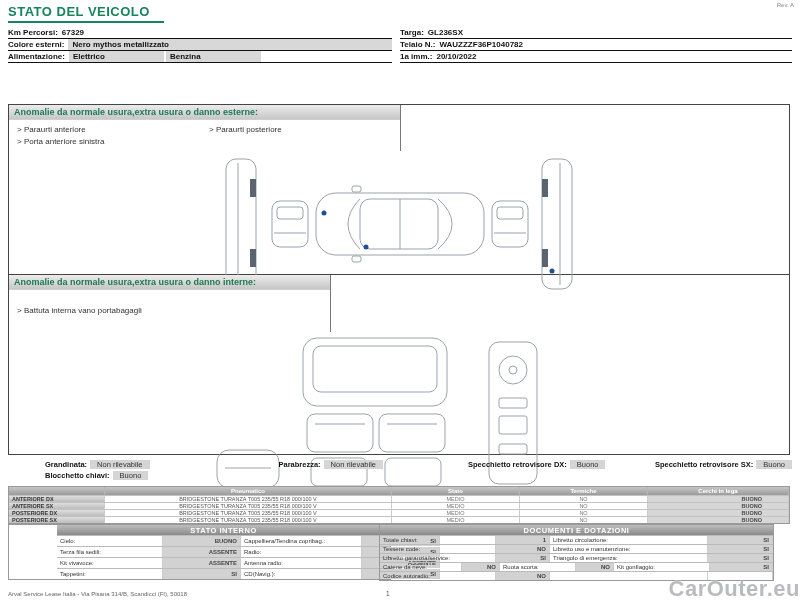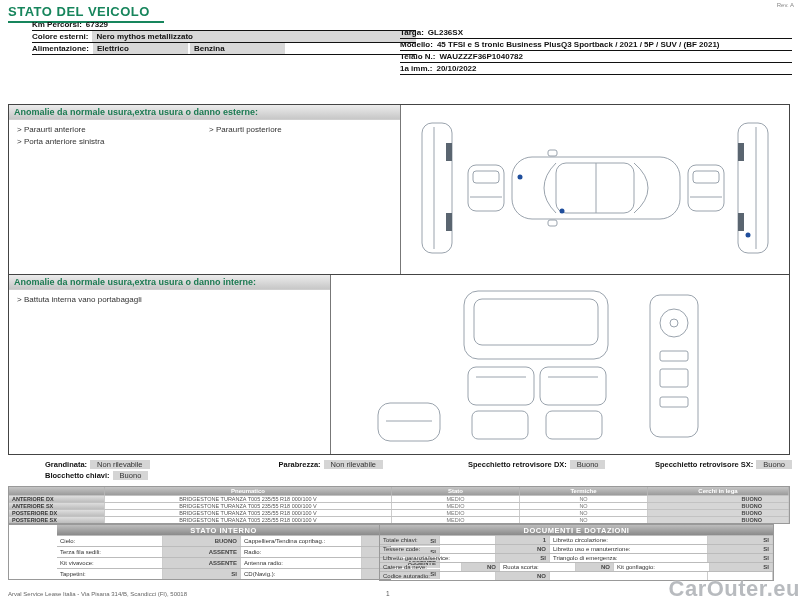--- a/index.html
+++ b/index.html
@@ -4,41 +4,41 @@
 <style>
   * { margin:0; padding:0; box-sizing:border-box; }
   html,body { width:800px; height:600px; background:#fff; font-family:"Liberation Sans", sans-serif; }
   .page { position:relative; width:800px; height:600px; background:#ffffff; overflow:hidden; }
 
   
   .title { position:absolute; left:8px; top:4px; font-size:13px; font-weight:bold; color:#17855c; letter-spacing:.5px; border-bottom:2px solid #17855c; padding-bottom:2px; padding-right:14px; }
   .rev { position:absolute; right:6px; top:2px; font-size:6px; color:#888; }
 
   
-  .info-left { position:absolute; left:8px; top:19px; width:384px;margin-left:24px; }
+  .info-left { position:absolute; left:8px; top:27px; width:384px; }
   .info-right { position:absolute; left:400px; top:27px; width:392px; }
   .frow { display:flex; align-items:center; min-height:12px; border-bottom:1px solid #111; font-size:8px; font-weight:bold; color:#111; }
   .frow .lbl { white-space:nowrap; margin-right:4px; }
   .frow .val { color:#111; }
   .chip { background:#d8d8d8; padding:1px 4px; }
   .grow { flex:1; }
   .fuelchip { width:95px; margin-right:2px; text-align:left; }
   .wrapval { line-height:1.25; }
 
   
   .main-box { position:absolute; left:8px; top:104px; width:782px; height:351px; border:1px solid #444; }
-  .section { display:flex; }
+  .section { display:flex;flex-direction:column; }
   .section.ext { height:170px; border-bottom:1px solid #444; }
   .section.int { height:179px; }
   .sec-text { border-right:1px solid #777; display:flex; flex-direction:column; }
   .ext-text { width:392px; }
   .int-text { width:322px; }
   .sec-head { background:linear-gradient(180deg,#ececec,#c7c7c7); color:#1c7a52; font-weight:bold; font-size:9px; padding:2px 5px; border-bottom:1px solid #cfcfcf; }
   .ext-items { padding:5px 8px; display:grid; grid-template-columns:192px 1fr; row-gap:3px; font-size:8px; color:#333; }
-  .int-items { padding:5px 8px; width:165px; font-size:8px; color:#333; line-height:1.3; }
+  .int-items { padding:16px 8px; width:165px; font-size:8px; color:#333; line-height:1.3; }
   .sec-diagram { flex:1; display:flex; align-items:center; justify-content:center; }
 
   
   .conditions { position:absolute; left:8px; top:459px; width:784px; font-size:7.5px; color:#111; }
   .cond-line { display:flex; align-items:center; height:11px; }
   .cond-pair { display:flex; align-items:center;margin-left:37px; }
   .cond-lbl { font-weight:bold; margin-right:3px; white-space:nowrap; }
   .cond-val { background:#d5d5d5; padding:0 7px; font-weight:normal; color:#333; white-space:nowrap; }
   .w1 { width:228px; } .w2 { width:126px;align-items:center; } .w3 { width:218px;padding-left:44px; }
 
@@ -93,24 +93,20 @@
       <span class="lbl">Alimentazione:</span>
       <span class="val chip fuelchip">Elettrico</span>
       <span class="val chip fuelchip">Benzina</span>
     </div>
   </div>
 
   <div class="info-right">
     <div class="frow">
       <span class="lbl">Targa:</span>
       <span class="val">GL236SX</span>
-    </div>
-    <div class="frow" style="align-items:flex-start; padding-top:1px;">
-      <span class="lbl">Modello:</span>
-      <span class="val wrapval">45 TFSI e S tronic Business PlusQ3 Sportback / 2021 / 5P / SUV / (BF 2021)</span>
     </div>
     <div class="frow">
       <span class="lbl">Telaio N.:</span>
       <span class="val">WAUZZZF36P1040782</span>
     </div>
     <div class="frow">
       <span class="lbl">1a imm.:</span>
       <span class="val">20/10/2022</span>
     </div>
   </div>

